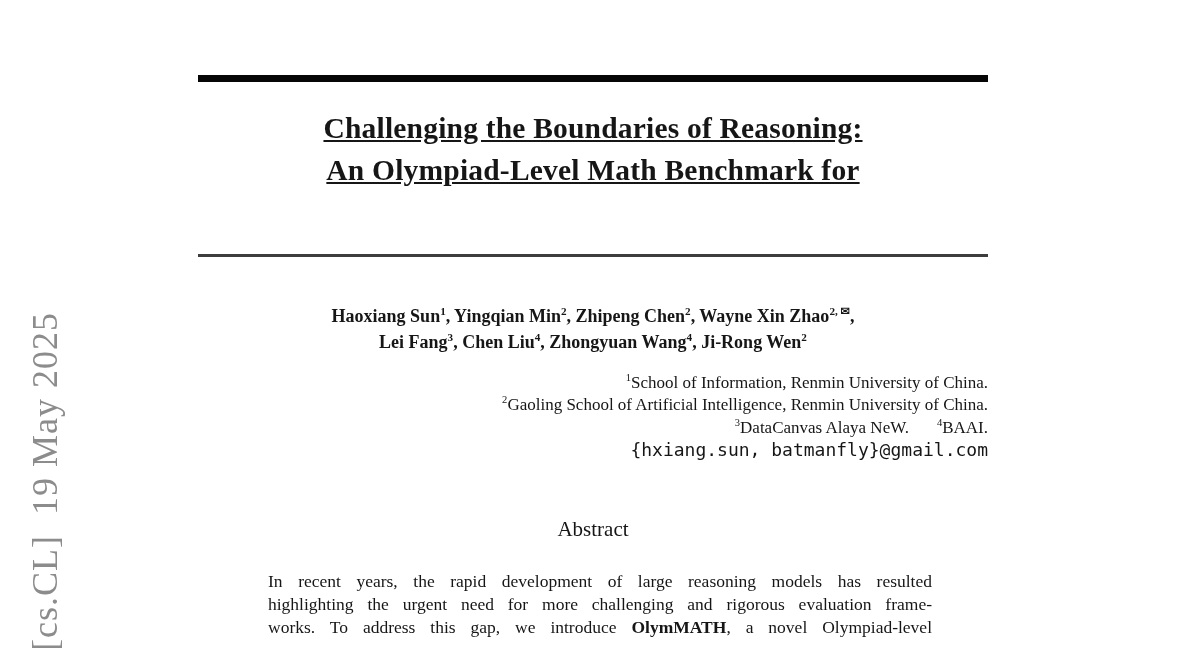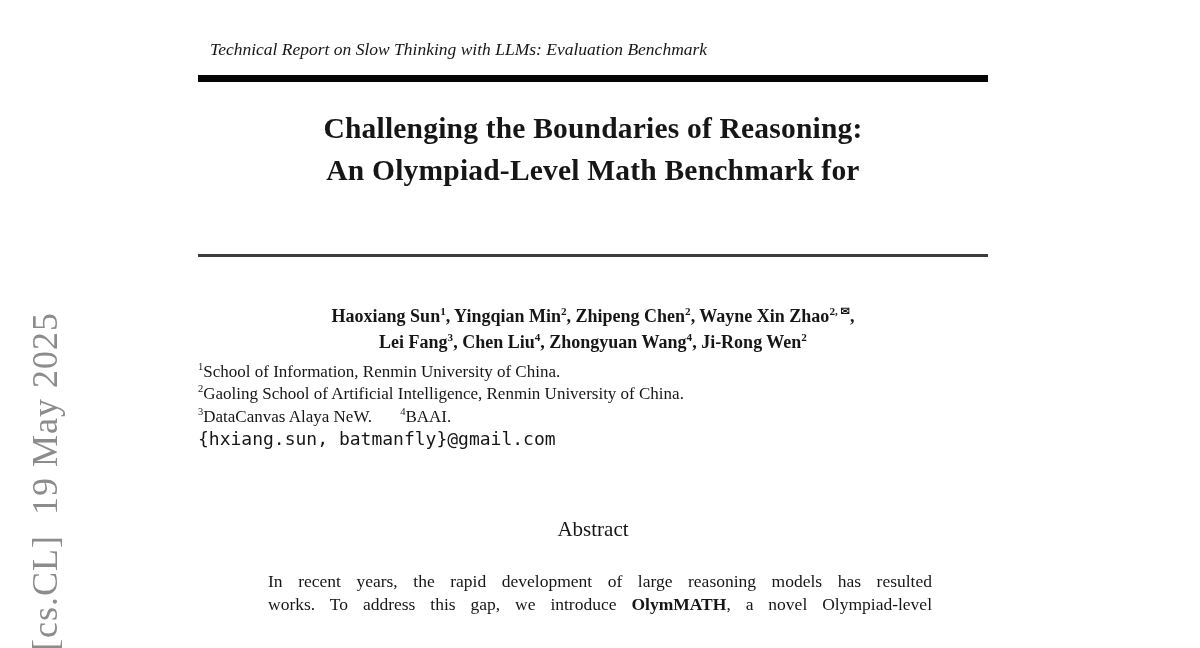--- a/index.html
+++ b/index.html
@@ -22,34 +22,35 @@
   }
   .rule-thick {
     position: absolute; left: 198px; top: 75px;
     width: 790px; height: 7px; background: #060606;
   }
   .title-block {
     position: absolute; left: 198px; top: 107px; width: 790px;
     text-align: center; font-weight: bold;
     font-size: 29.5px; line-height: 42px;
     letter-spacing: 0.2px;
+    text-decoration: underline;
   }
   .rule-thin {
     position: absolute; left: 198px; top: 254px;
     width: 790px; height: 3px; background: #3d3d3d;
   }
   .authors-block {
     position: absolute; left: 198px; top: 303px; width: 790px;
     text-align: center; font-weight: bold;
     font-size: 18px; line-height: 26px;
   }
   sup { font-size: 62%; line-height: 0; }
   .affil-block {
-    position: absolute; left: 198px; top: 361px; width: 790px;
-    text-align: left; font-size: 17px; line-height: 22.4px;
+    position: absolute; left: 198px; top: 372px; width: 790px;
+    text-align: right; font-size: 17px; line-height: 22.4px;
   }
   .affil-gap { margin-left: 28px; }
   .email-line {
     font-family: "DejaVu Sans Mono", "Liberation Mono", monospace;
     font-size: 18px;
   }
   .abstract-heading {
     position: absolute; left: 198px; top: 517px; width: 790px;
     text-align: center; font-weight: normal; font-size: 21px;
   }
@@ -70,21 +71,20 @@
     color: #8c8c8c;
     white-space: pre;
     letter-spacing: 1px;
   }
 </style>
 </head>
 <body>
 
 <div class="page">
 
-  <div class="running-header">Technical Report on Slow Thinking with LLMs: Evaluation Benchmark</div>
 
   <div class="rule-thick"></div>
 
   <div class="title-block">
     <div>Challenging the Boundaries of Reasoning:</div>
     <div>An Olympiad-Level Math Benchmark for</div>
   </div>
 
   <div class="rule-thin"></div>
 
@@ -97,18 +97,19 @@
     <div><sup>1</sup><span>School of Information, Renmin University of China.</span></div>
     <div><sup>2</sup><span>Gaoling School of Artificial Intelligence, Renmin University of China.</span></div>
     <div><span><sup>3</sup><span>DataCanvas Alaya NeW.</span></span><span class="affil-gap"><sup>4</sup><span>BAAI.</span></span></div>
     <div class="email-line">{hxiang.sun, batmanfly}@gmail.com</div>
   </div>
 
   <div class="abstract-heading">Abstract</div>
 
   <div class="abstract-block">
     <div class="abs-line"><span>In recent years, the rapid development of large reasoning models has resulted</span><b></b><span></span></div>
+    <div class="abs-line"><span>highlighting the urgent need for more challenging and rigorous evaluation frame-</span><b></b><span></span></div>
     <div class="abs-line"><span>works. To address this gap, we introduce </span><b>OlymMATH</b><span>, a novel Olympiad-level</span></div>
   </div>
 
   <div class="watermark">[cs.CL]  19 May 2025</div>
 
 </div>
 
 </body></html>

